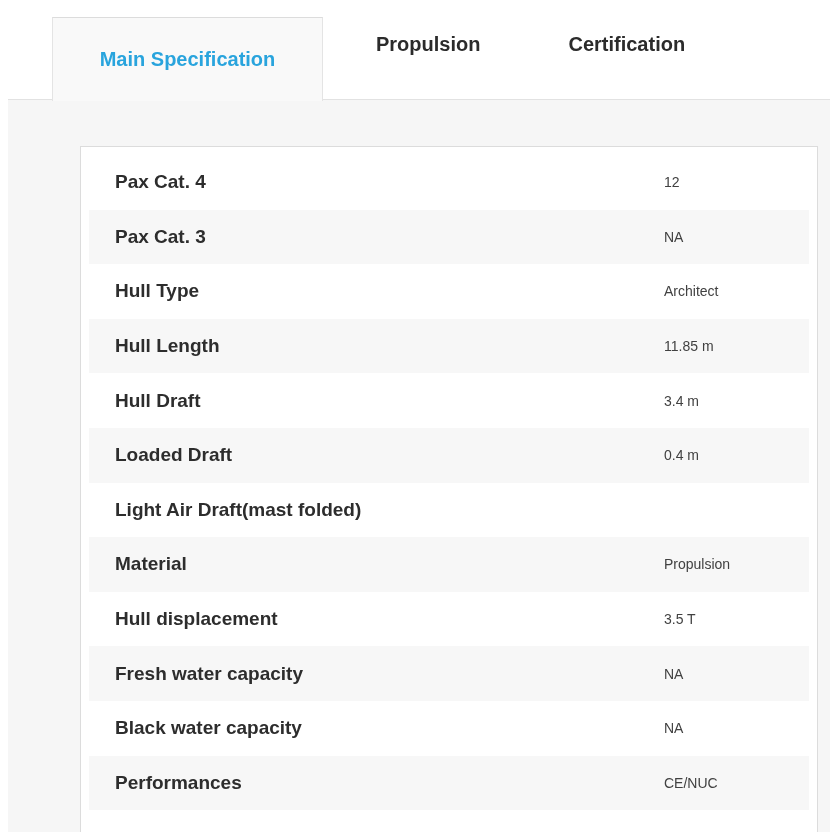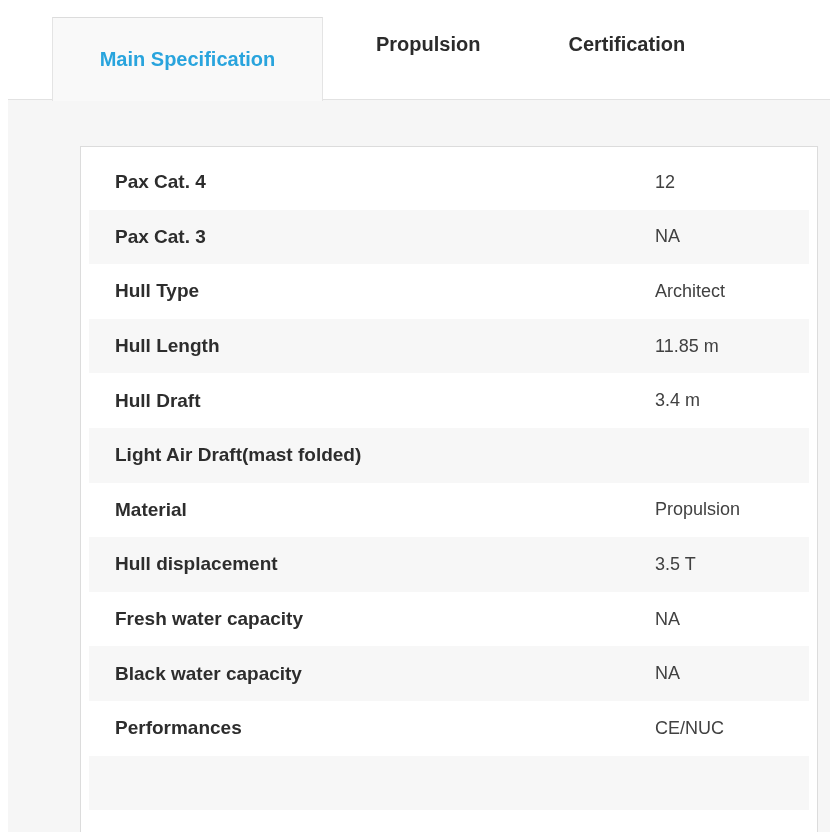--- a/index.html
+++ b/index.html
@@ -78,24 +78,25 @@
   .spec-label {
     flex: 0 0 550px;
     padding-left: 18px;
     font-size: 19px;
     font-weight: 600;
     color: #2d2d2d;
     white-space: nowrap;
   }
   .spec-value {
     flex: 1;
-    font-size: 18px;
+    font-size: 14px;
     font-weight: 400;
     color: #414141;
     white-space: nowrap;
+    margin-left: 9px;
   }
 </style>
 </head>
 <body>
 
 <div class="page">
 
   <div class="content-bg"></div>
 
   <div class="tab-bar"></div>
@@ -128,20 +129,24 @@
       </div>
       <div class="spec-row">
         <div class="spec-label">Hull Length</div>
         <div class="spec-value">11.85 m</div>
       </div>
       <div class="spec-row">
         <div class="spec-label">Hull Draft</div>
         <div class="spec-value">3.4 m</div>
       </div>
       <div class="spec-row">
+        <div class="spec-label">Loaded Draft</div>
+        <div class="spec-value">0.4 m</div>
+      </div>
+      <div class="spec-row">
         <div class="spec-label">Light Air Draft(mast folded)</div>
         <div class="spec-value"></div>
       </div>
       <div class="spec-row">
         <div class="spec-label">Material</div>
         <div class="spec-value">Propulsion</div>
       </div>
       <div class="spec-row">
         <div class="spec-label">Hull displacement</div>
         <div class="spec-value">3.5 T</div>

